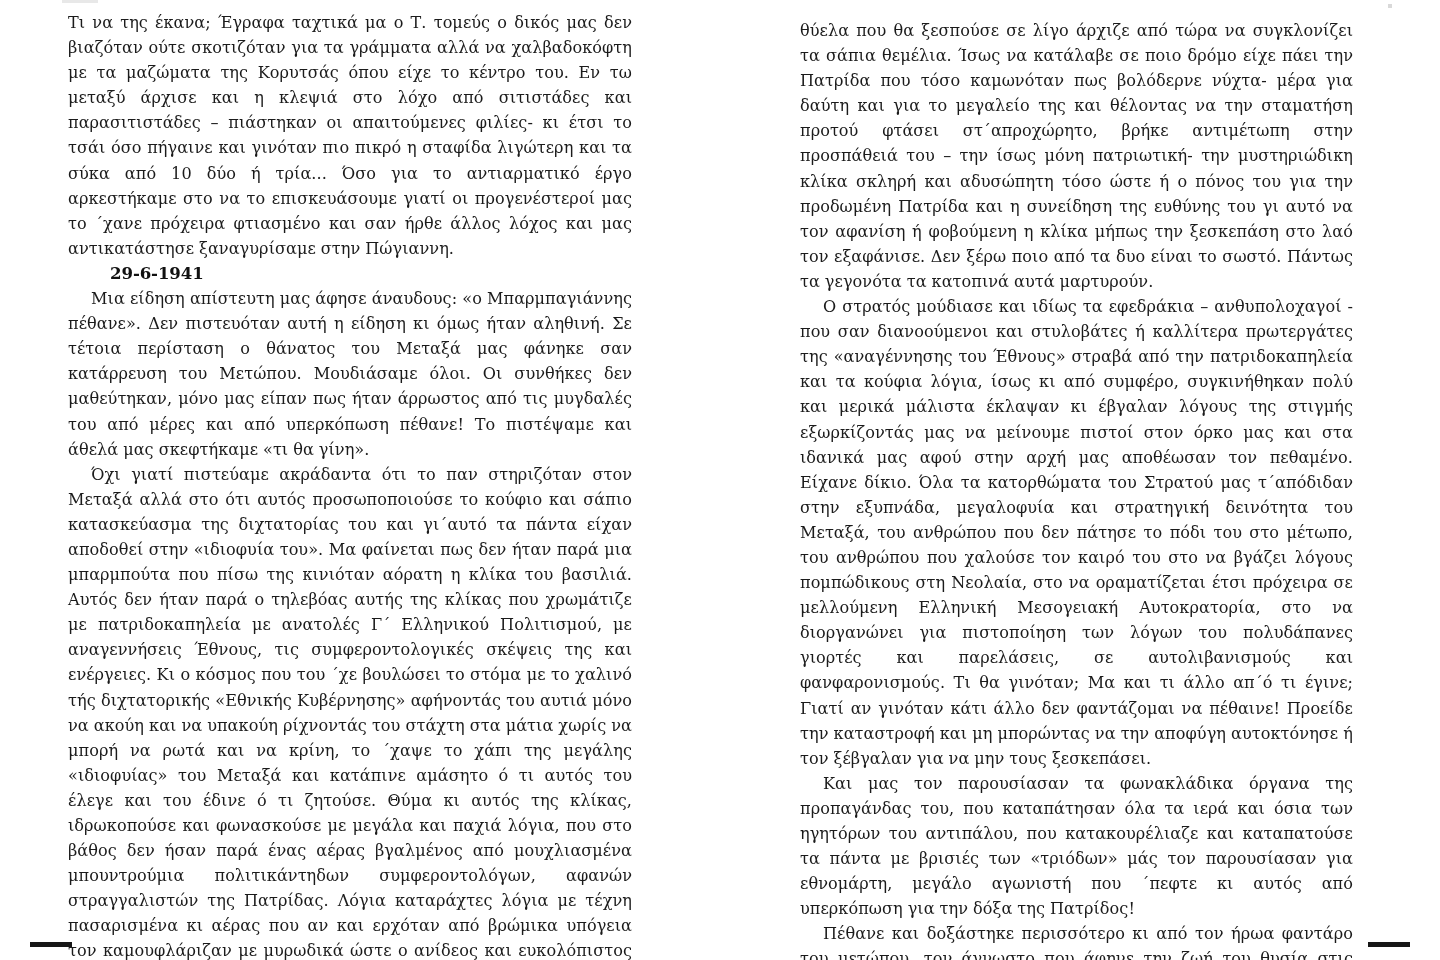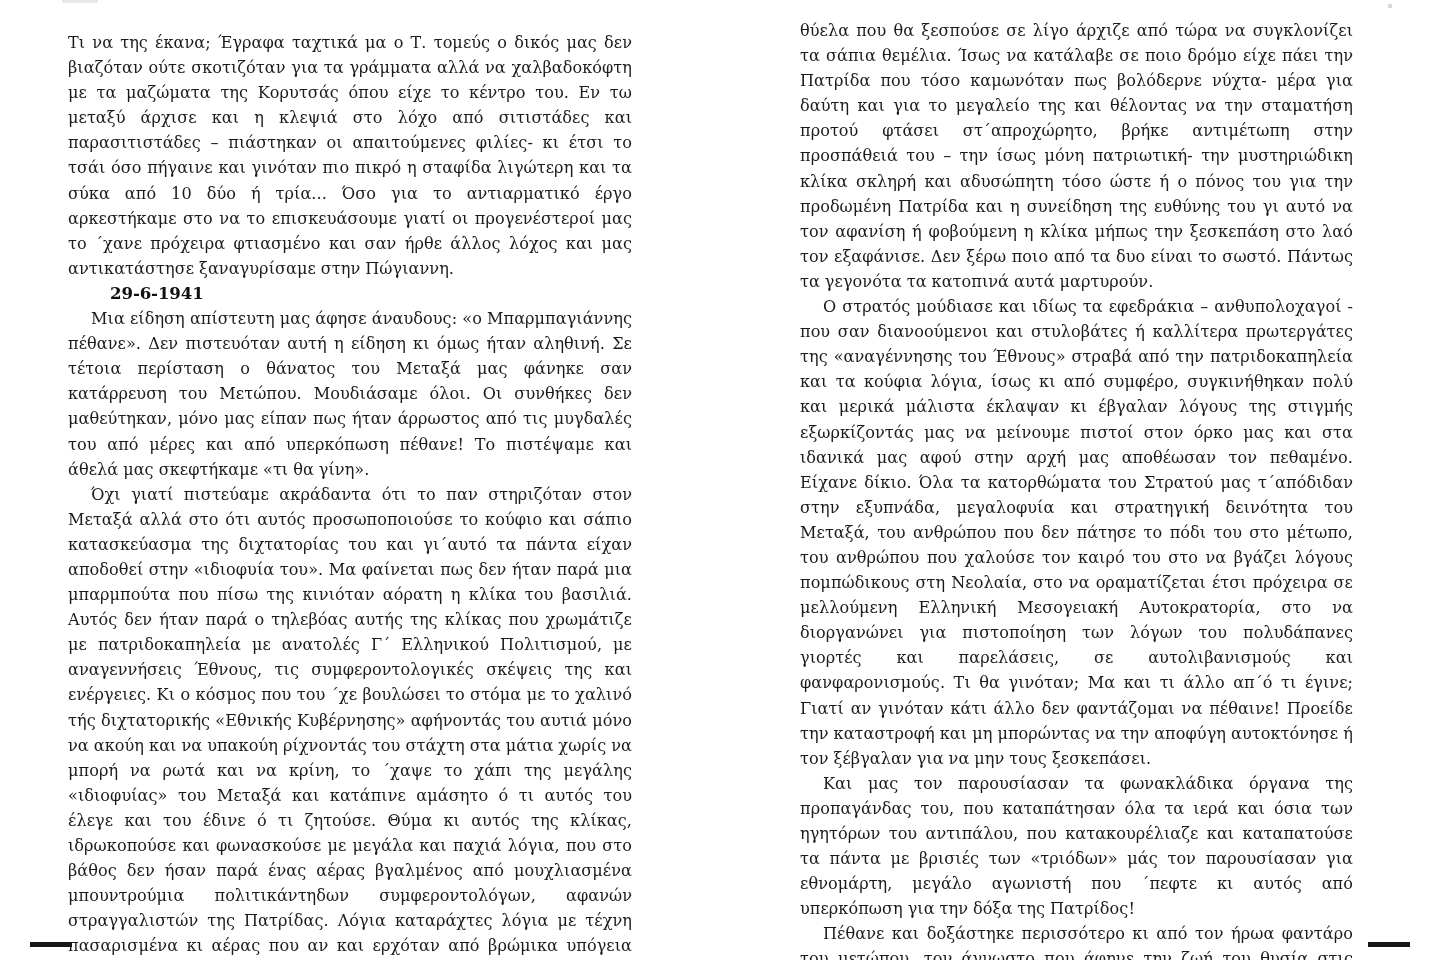--- a/index.html
+++ b/index.html
@@ -23,21 +23,21 @@
   }
 
   .page {
     position: relative;
     height: 960px;
     box-sizing: border-box;
   }
 
   .page-left {
     width: 720px;
-    padding: 30px 88px 0 68px;
+    padding: 10px 88px 0 68px;
   }
 
   .page-right {
     width: 720px;
     padding: 18px 87px 0 80px;
   }
 
   .textblock {
     font-size: 16.1px;
     line-height: 25.1px;

